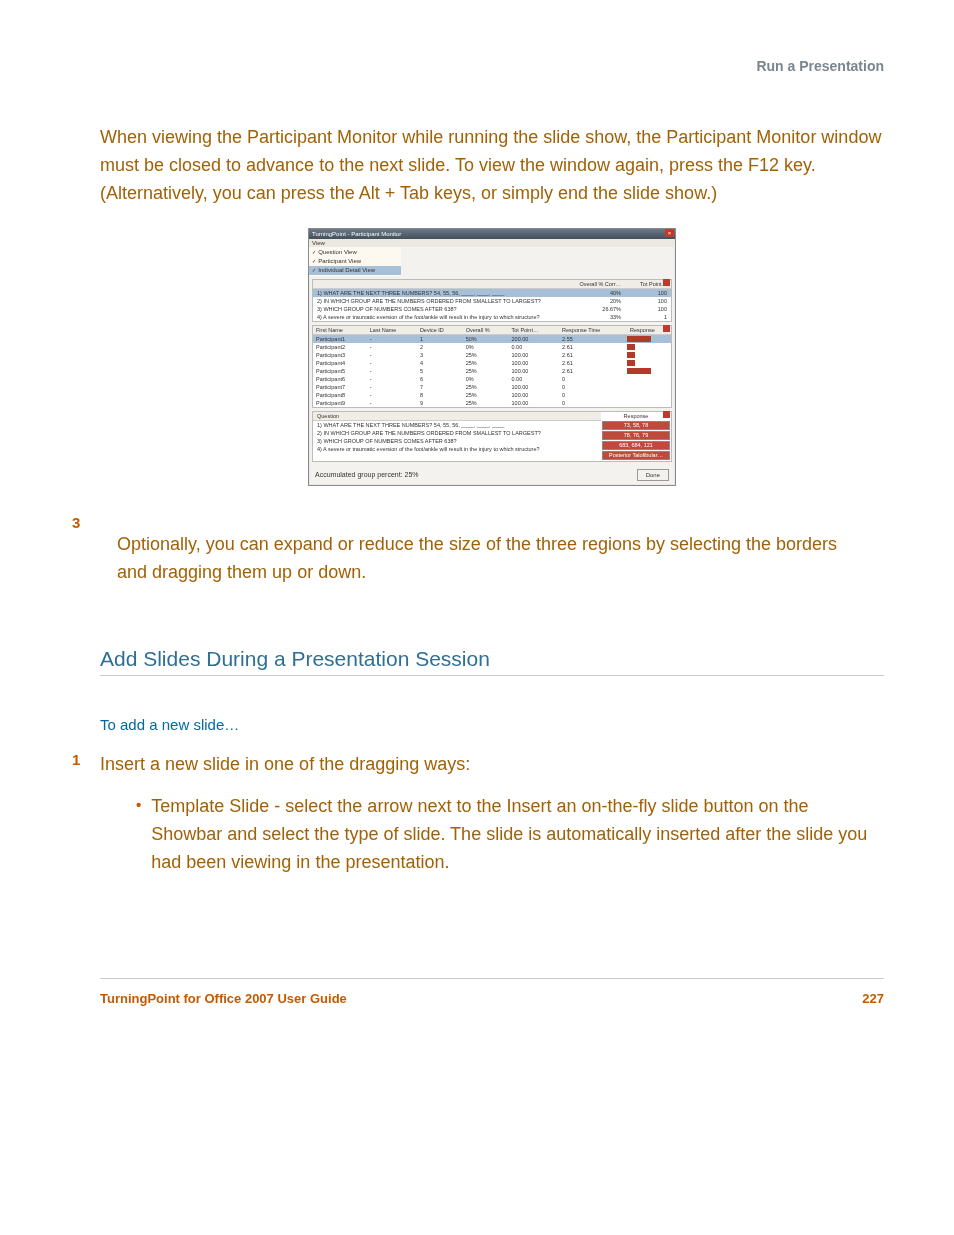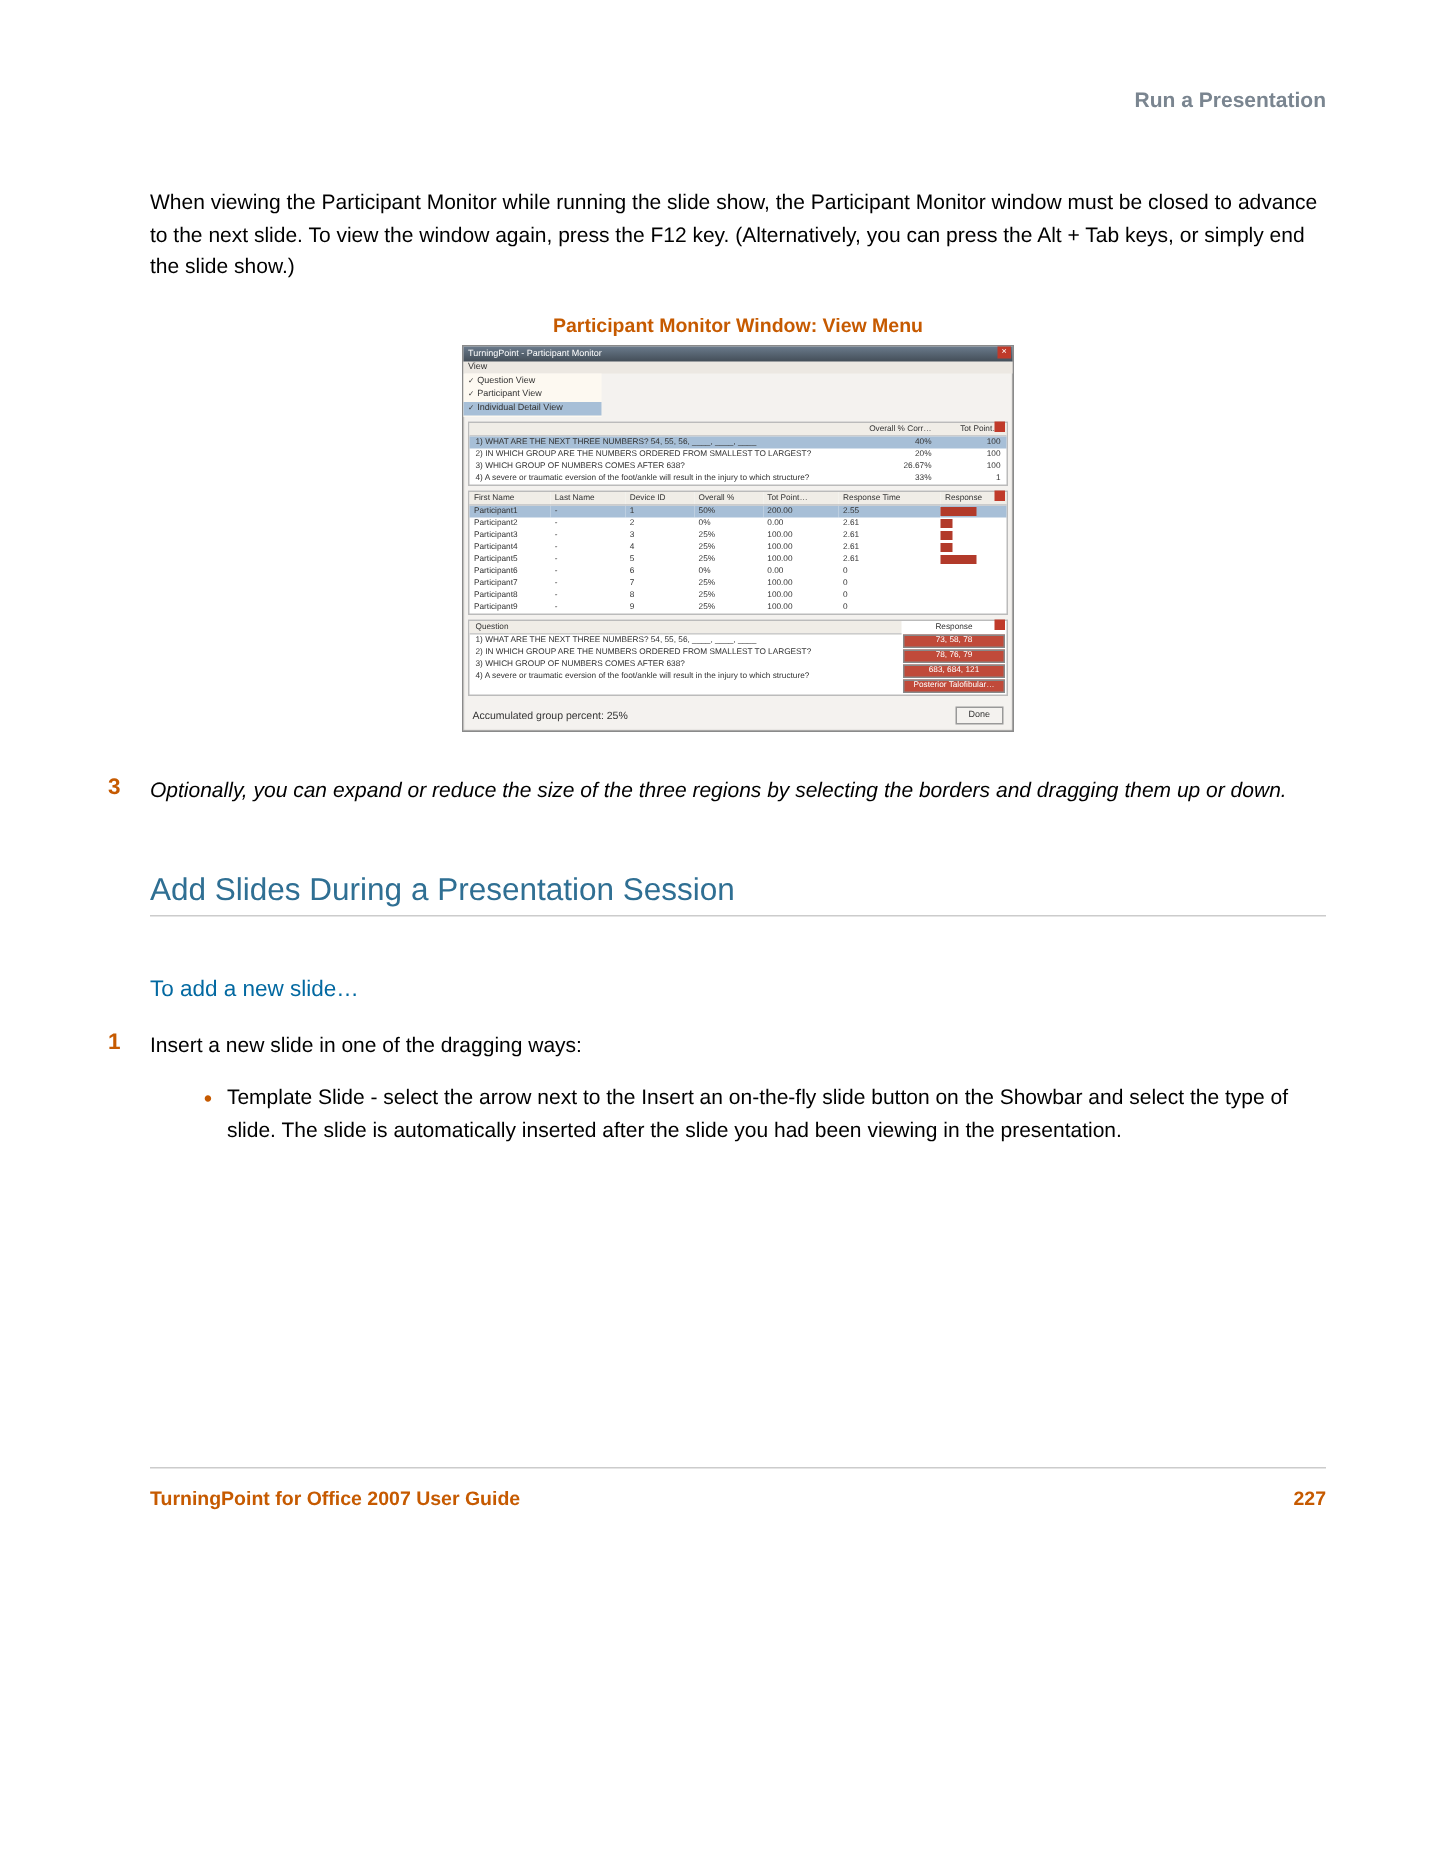--- a/index.html
+++ b/index.html
@@ -1,19 +1,19 @@
 <!DOCTYPE html>
 <html><head>
 <meta charset="utf-8">
 <style>
   * { box-sizing: border-box; margin: 0; padding: 0; }
   html, body { width: 954px; background: #fff; font-family: "Segoe UI", "Myriad Pro", Arial, sans-serif; color: #333; }
   .page { width: 954px; height: 1044px; position: relative; padding: 58px 70px 40px 100px; }
   .header-right { text-align: right; font-size: 14px; font-weight: 600; color: #7a8590; margin-bottom: 50px; }
-  .body-text { font-size: 14px; line-height: 1.55; color: #000000; margin-bottom: 20px; }
+  .body-text { font-size: 18px; line-height: 1.55; color: #a16207; margin-bottom: 20px; }
   .figure-wrap { text-align: center; margin: 16px 0 28px 0; }
   .figure-caption { font-size: 13px; font-weight: 700; color: #c65a00; margin-bottom: 6px; }
   .app-window { width: 368px; margin: 0 auto; border: 1px solid #8a8a8a; background: #f4f2ef; font-size: 6px; text-align: left; position: relative; box-shadow: 0 0 1px rgba(0,0,0,.4) inset; }
   .titlebar { background: linear-gradient(#6a7a8b,#444e58); color: #fff; height: 10px; line-height: 10px; padding: 0 3px; font-size: 6px; position: relative; }
   .titlebar .close { position: absolute; right: 1px; top: 0; width: 9px; height: 8px; background: #c03a2a; color:#fff; text-align:center; line-height:8px; font-size:6px;}
   .menubar { background: #ece8e2; padding: 1px 3px; font-size: 6px; }
   .viewmenu { background: #fdf9f1; padding: 1px 0; font-size: 6px; }
   .viewmenu .item { padding: 0 3px; line-height: 9px; }
   .viewmenu .item.sel { background: #a7bfd7; }
   .check::before { content: "✓"; font-size:5px; margin-right:2px; color:#333;}
@@ -51,21 +51,20 @@
 </style>
 </head>
 <body>
 
 <div class="page">
   <div class="header-right">Run a Presentation</div>
 
   <p class="body-text">When viewing the Participant Monitor while running the slide show, the Participant Monitor window must be closed to advance to the next slide. To view the window again, press the F12 key. (Alternatively, you can press the Alt + Tab keys, or simply end the slide show.)</p>
 
   <div class="figure-wrap">
-    <div class="figure-caption">Participant Monitor Window: View Menu</div>
 
     <div class="app-window">
       <div class="titlebar">
         <span>TurningPoint - Participant Monitor</span>
         <span class="close">×</span>
       </div>
       <div class="menubar">
         <span>View</span>
       </div>
       <div style="display:flex;">
@@ -258,21 +257,21 @@
 
       <div class="status">
         <span>Accumulated group percent: 25%</span>
         <span class="done-btn">Done</span>
       </div>
     </div>
   </div>
 
   <div class="step-row">
     <div class="step-num">3</div>
-    <p class="body-text" style="margin:0;font-style:italic;">Optionally, you can expand or reduce the size of the three regions by selecting the borders and dragging them up or down.</p>
+    <p class="body-text" style="margin:17px;">Optionally, you can expand or reduce the size of the three regions by selecting the borders and dragging them up or down.</p>
   </div>
 
   <h2 class="section">Add Slides During a Presentation Session</h2>
   <hr class="section-rule">
 
 
   <div class="sub-head">To add a new slide…</div>
 
   <div class="step-row">
     <div class="step-num-plain">1</div>

